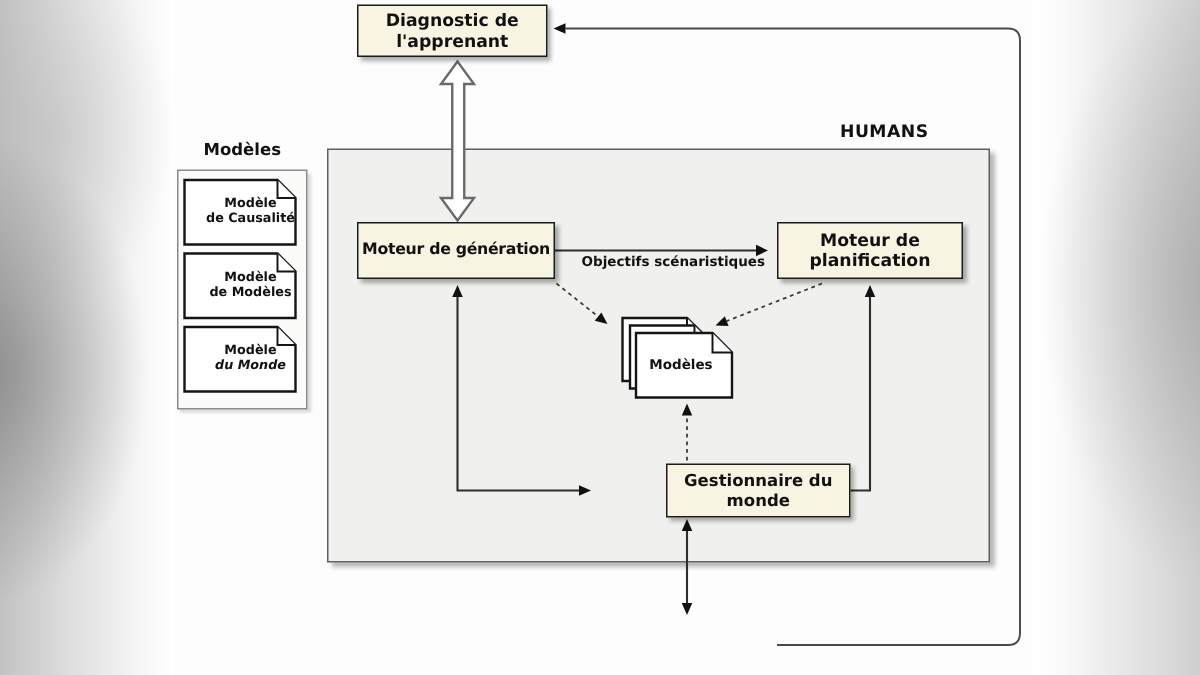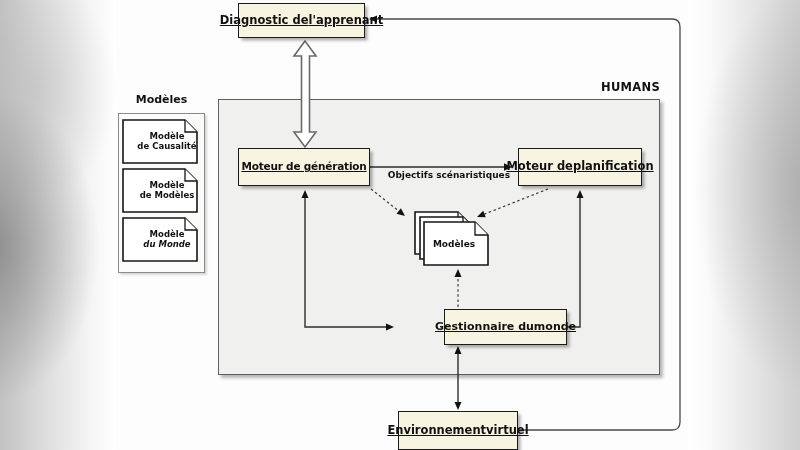--- a/index.html
+++ b/index.html
@@ -40,34 +40,33 @@
   .wire-dotted{stroke:#3a3a3a;stroke-width:1.2;fill:none;stroke-dasharray:2.5 2.6;}
   .head{fill:#111;stroke:none;}
   .doc{fill:#ffffff;stroke:#141414;stroke-width:1.6;}
   .fold{fill:#ffffff;stroke:#141414;stroke-width:1.3;}
   .hollow-arrow{fill:#ffffff;stroke:#6a6a6a;stroke-width:1.6;}
   
   .pbox{
     position:absolute;box-sizing:border-box;
     background:#f7f4e2;border:1.9px solid #1b1b1b;
     box-shadow:2.5px 2.5px 3px rgba(0,0,0,0.32);
-    display:flex;flex-direction:row;align-items:center;justify-content:center;
+    display:flex;flex-direction:column;align-items:center;justify-content:center;
     font-weight:bold;color:#111;text-align:center;line-height:13.5px;font-size:11px;
     z-index:4;
-    text-decoration:underline;
   }
   #diagnostic-box{left:238px;top:3px;width:127px;height:35px;font-size:11.5px;}
   #generation-box{left:238px;top:148px;width:132px;height:38px;font-size:10.5px;letter-spacing:-0.2px;}
   #planification-box{left:518px;top:148px;width:124px;height:38px;font-size:11.5px;}
   #gestionnaire-box{left:396px;top:309px;width:123px;height:36px;margin-left:48px;}
   #environnement-box{left:398px;top:411px;width:120px;height:39px;font-size:11.5px;}
   .pbox span{display:block;white-space:nowrap;}
   
   .lab{position:absolute;font-weight:bold;color:#111;z-index:5;}
-  #humans-label{left:560px;top:80px;width:100px;text-align:right;font-size:11.5px;letter-spacing:0.3px;}
+  #humans-label{left:560px;top:80px;width:100px;text-align:left;font-size:11.5px;letter-spacing:0.3px;}
   #objectifs-label{left:386px;top:170px;width:124px;text-align:right;font-size:9px;}
   #stack-label{left:426px;top:239px;width:56px;text-align:center;font-size:9px;}
   #sidebar-title{left:118px;top:93px;width:87px;text-align:center;font-size:11px;}
   .doc-label{position:absolute;width:66px;left:122px;text-align:center;font-size:8.5px;line-height:10px;font-weight:bold;color:#111;z-index:5;margin-left:12px;}
   #doc-label-0{top:131px;}
   #doc-label-1{top:180px;}
   #doc-label-2{top:229px;}
 </style>
 </head>
 <body>
@@ -156,24 +155,20 @@
     <span>Moteur de génération</span>
   </div>
   <div class="pbox" id="planification-box">
     <span>Moteur de</span>
     <span>planification</span>
   </div>
   <div class="pbox" id="gestionnaire-box">
     <span>Gestionnaire du</span>
     <span>monde</span>
   </div>
-  <div class="pbox" id="environnement-box">
-    <span>Environnement</span>
-    <span>virtuel</span>
-  </div>
 
   <div class="lab" id="humans-label">HUMANS</div>
   <div class="lab" id="objectifs-label">Objectifs scénaristiques</div>
   <div class="lab" id="stack-label">Modèles</div>
   <div class="lab" id="sidebar-title">Modèles</div>
 
   <div class="doc-label" id="doc-label-0">
     <span style="display: block;">Modèle</span>
     <span style="display: block;">de Causalité</span>
   </div>

